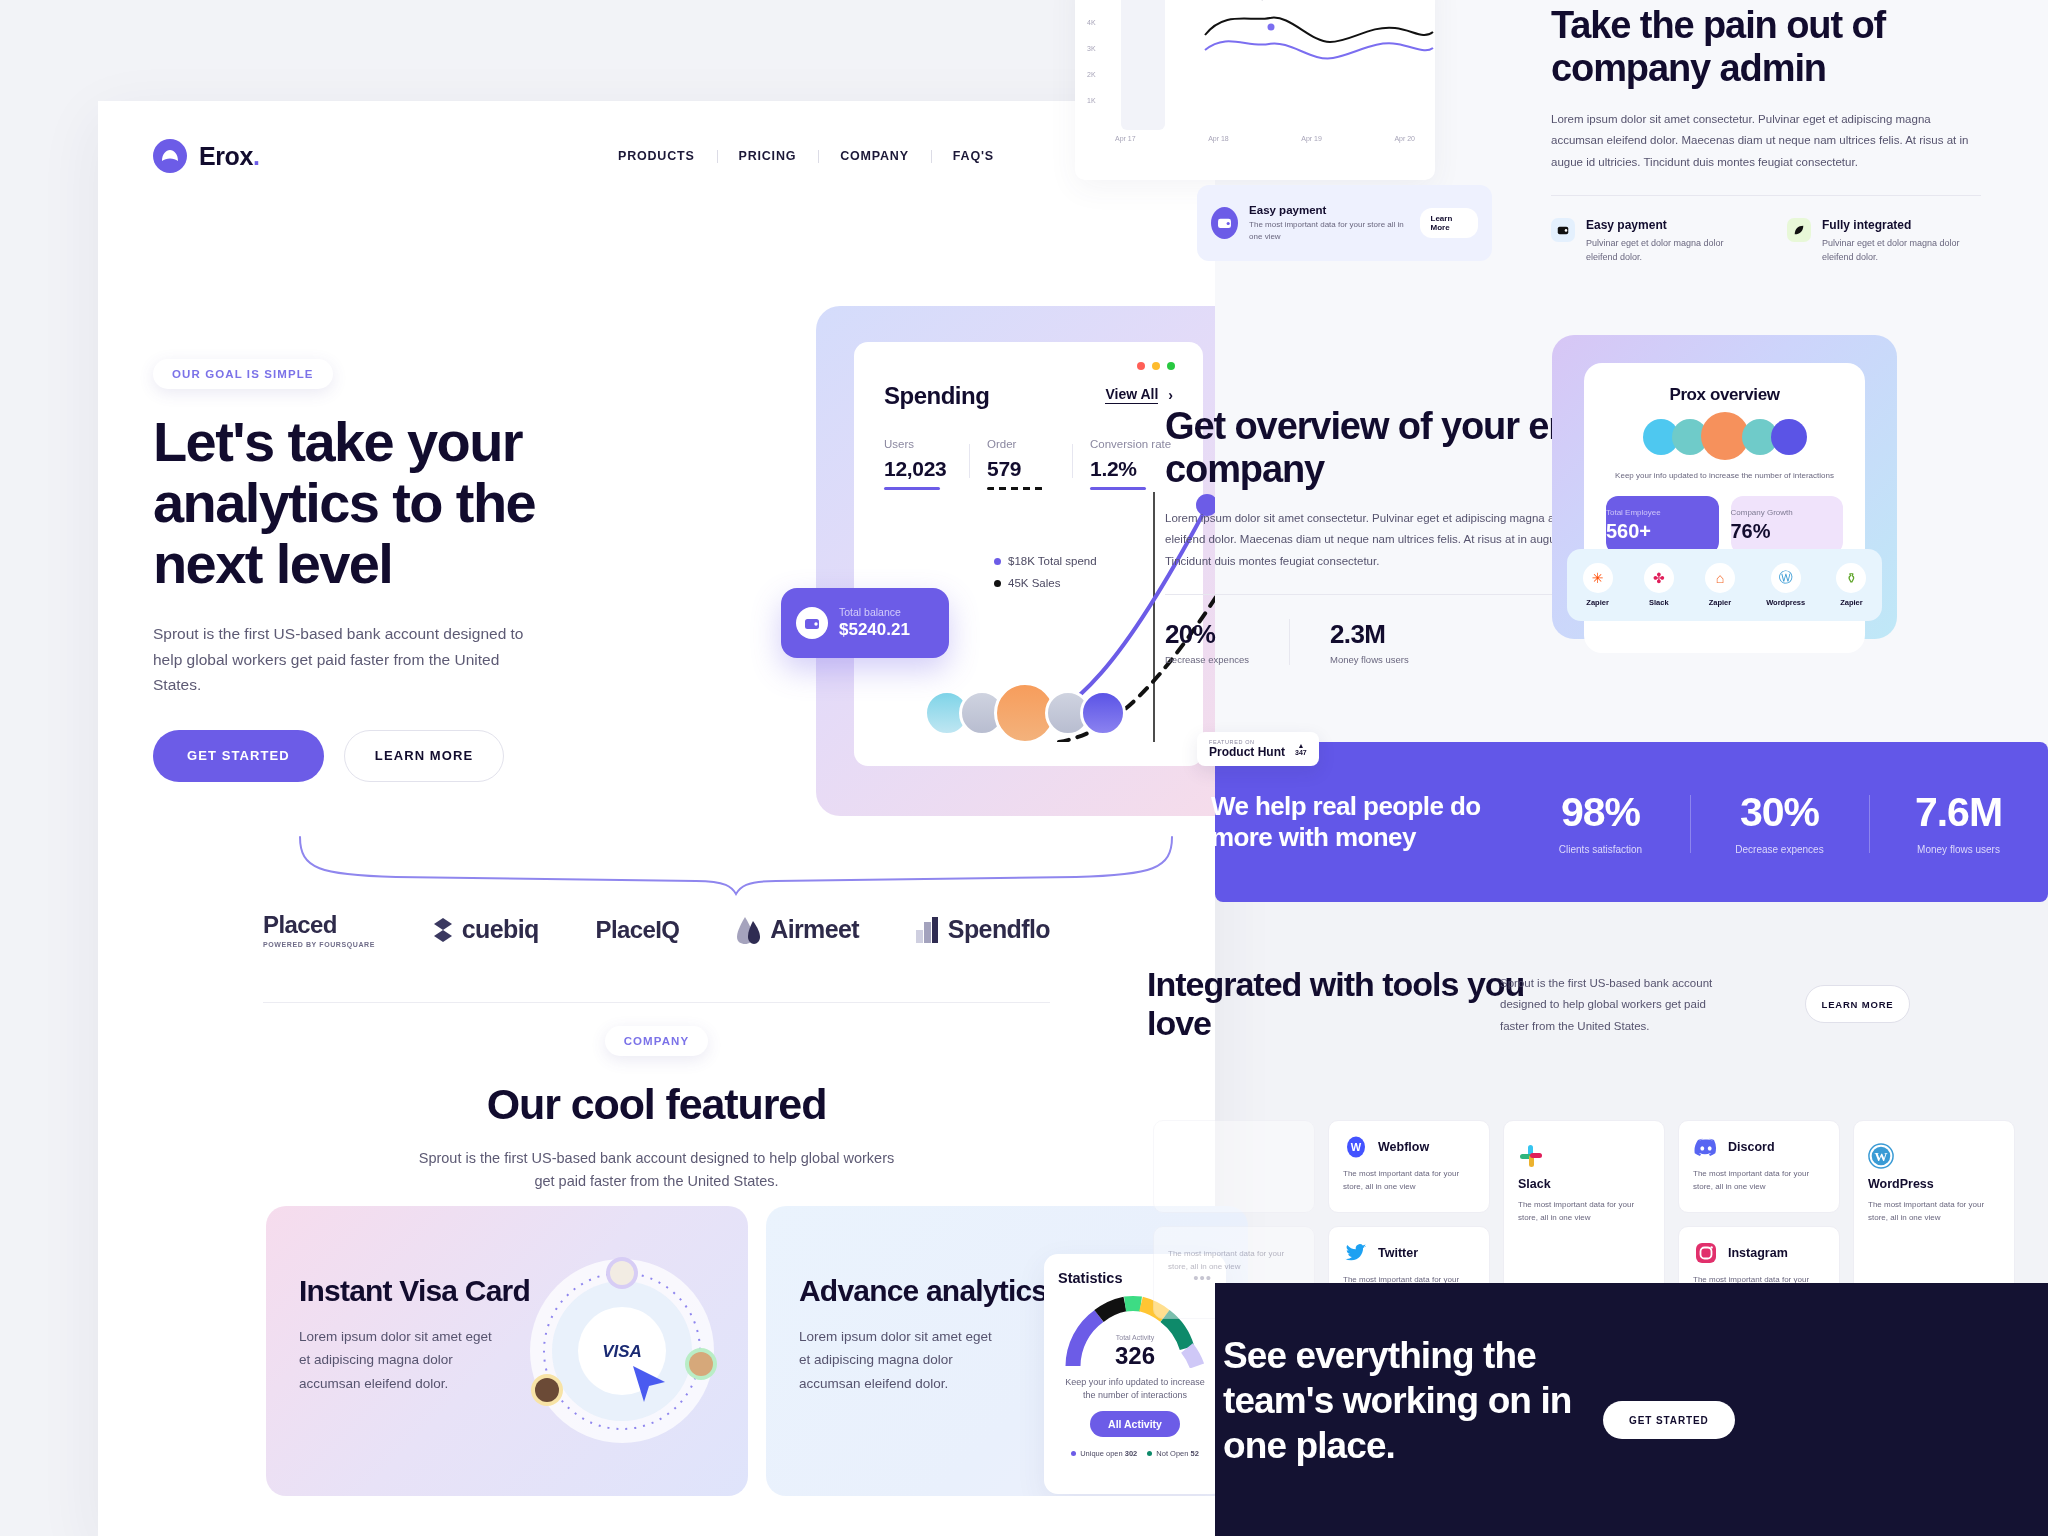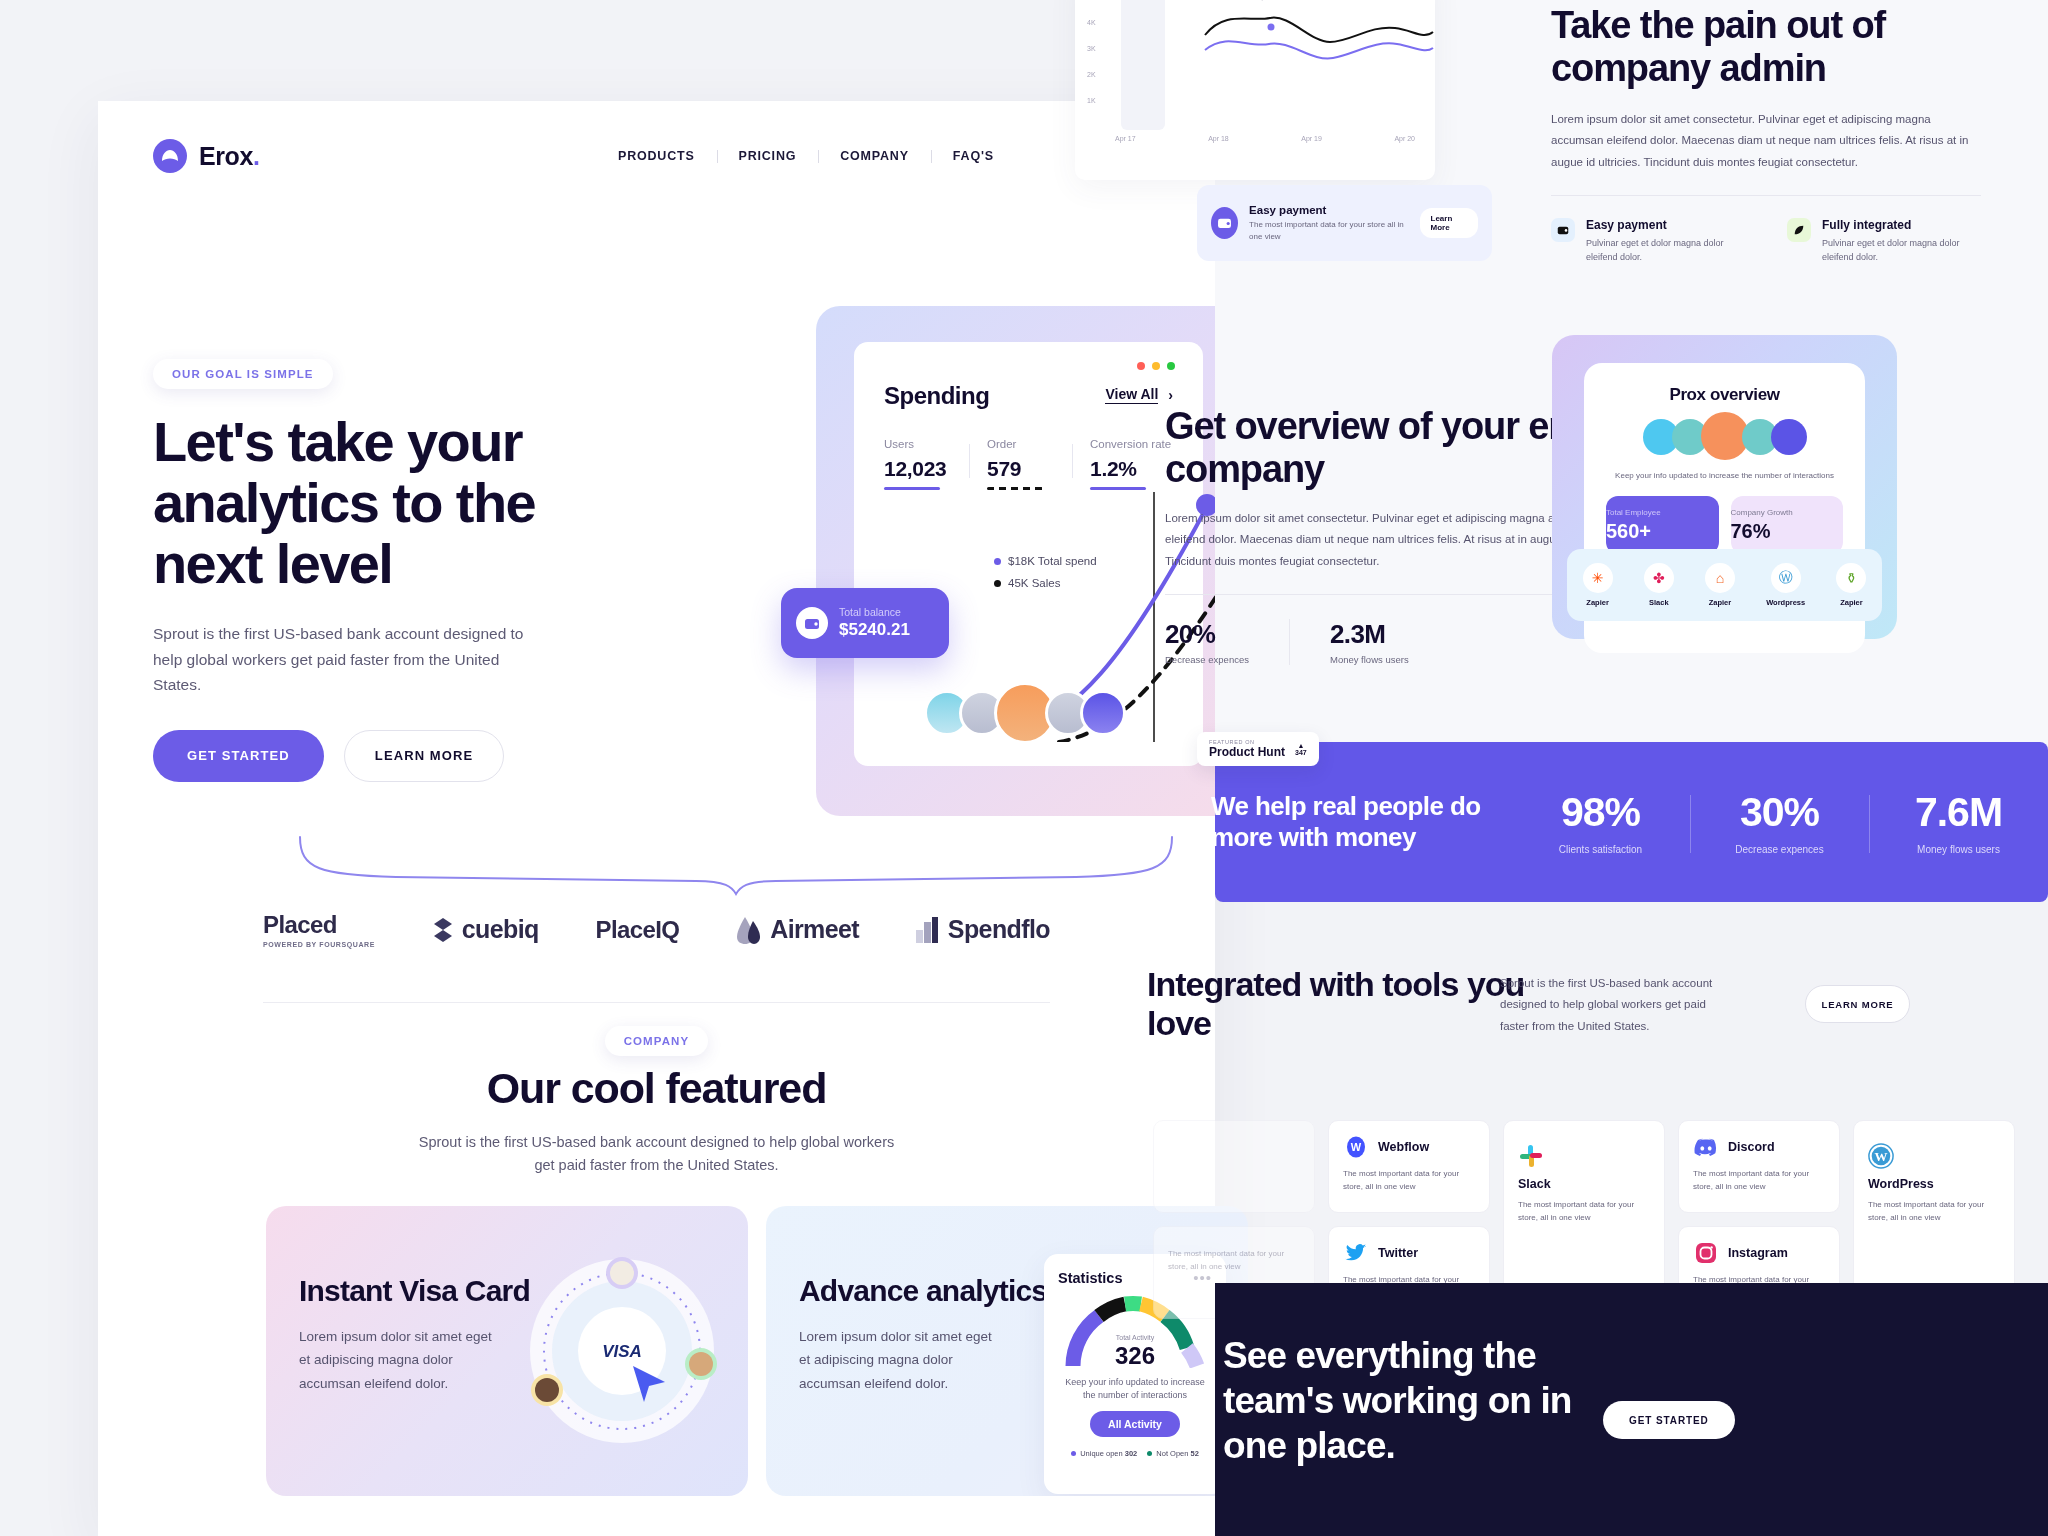--- a/index.html
+++ b/index.html
@@ -80,21 +80,21 @@
 
   
   .brace { position:absolute; left:198px; top:730px; width:880px; height:65px; }
 
   .logos { position:absolute; left:165px; top:810px; right:165px; display:flex; align-items:center; justify-content:space-between;
            padding-bottom:54px; border-bottom:1px solid #ececf2; }
   .brand { color:#2e2a4a; font-weight:700; display:flex; align-items:center; gap:8px; }
 
   
   .features { position:absolute; left:0; top:925px; width:100%; text-align:center; }
-  .features h2 { font-size:43px; font-weight:800; letter-spacing:-1.1px; margin-top:8px; }
+  .features h2 { font-size:43px; font-weight:800; letter-spacing:-1.1px; margin-top:24px; }
   .features .sub { margin:18px auto 0; width:480px; font-size:14.5px; line-height:1.62; color:#5d5a74; }
 
   .fcards { position:absolute; left:168px; top:1105px; display:flex; gap:18px; }
   .fcard { width:482px; height:290px; border-radius:20px; position:relative; overflow:hidden; padding:68px 0 0 33px; }
   .fcard.a { background:linear-gradient(135deg,#f6dced 0%,#e8e2f7 50%,#dfe4fb 100%); }
   .fcard.b { background:linear-gradient(135deg,#eaf3fd 0%,#e9f0fc 60%,#eef0fc 100%); }
   .fcard h3 { font-size:30px; font-weight:800; letter-spacing:-.8px; line-height:1.16; }
   .fcard p { margin-top:16px; font-size:13.5px; line-height:1.75; color:#56536e; width:205px; }
 
   .visaart { position:absolute; right:28px; top:48px; width:195px; height:195px; }

